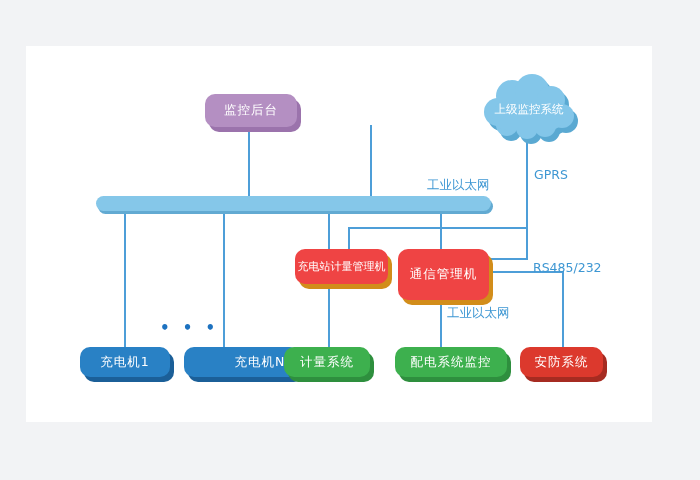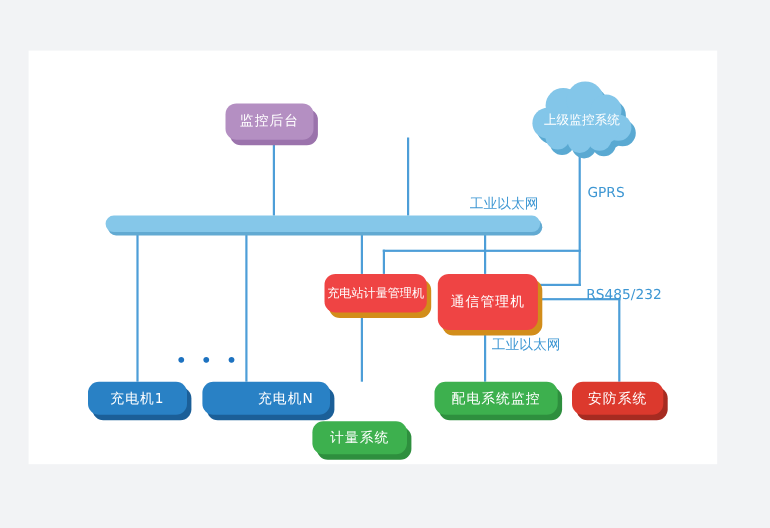--- a/index.html
+++ b/index.html
@@ -64,21 +64,21 @@
   <div class="line hline" style="left:348px;top:227px;width:180px;"></div>
   <div class="line vline" style="left:348px;top:227px;height:22px;"></div>
   <div class="line hline" style="left:489px;top:258px;width:39px;"></div>
   <div class="line hline" style="left:489px;top:271px;width:75px;"></div>
   <div class="line vline" style="left:562px;top:271px;height:76px;"></div>
   <div class="line vline" style="left:328px;top:284px;height:63px;"></div>
   <div class="line vline" style="left:440px;top:284px;height:63px;"></div>
 
   <div class="bus"></div>
 
-  <div class="node purple" style="left:205px;top:94px;width:80px;height:33px;">监控后台</div>
+  <div class="node purple" style="left:205px;top:94px;width:92px;height:33px;">监控后台</div>
 
   <svg class="cloud" width="106" height="78" viewBox="0 0 106 78">
     <g fill="#5aa9d2" transform="translate(4,5)">
       <circle cx="22" cy="42" r="14"></circle>
         <circle cx="36" cy="26" r="16"></circle>
       <circle cx="56" cy="21" r="17"></circle>
         <circle cx="75" cy="30" r="14"></circle>
       <circle cx="86" cy="46" r="12"></circle>
         <circle cx="31" cy="55" r="11"></circle>
       <circle cx="51" cy="58" r="11"></circle>
@@ -103,16 +103,16 @@
   <div class="lbl" style="left:534px;top:167px;">GPRS</div>
   <div class="lbl" style="left:533px;top:260px;">RS485/232</div>
   <div class="lbl" style="left:447px;top:305px;">工业以太网</div>
   <div class="dots" style="left:160px;top:319px;">• • •</div>
 
   <div class="node orange small" style="left:295px;top:249px;width:93px;height:35px;">充电站计量管理机</div>
   <div class="node orange" style="left:398px;top:249px;width:91px;height:51px;">通信管理机</div>
 
   <div class="node blue" style="left:80px;top:347px;width:90px;height:30px;">充电机1</div>
   <div class="node blue" style="left:184px;top:347px;width:80px;height:30px;padding-left:36px;">充电机N</div>
-  <div class="node green" style="left:284px;top:347px;width:86px;height:30px;margin-top:36px;">计量系统</div>
+  <div class="node green" style="left:284px;top:347px;width:86px;height:30px;">计量系统</div>
   <div class="node green" style="left:395px;top:347px;width:112px;height:30px;">配电系统监控</div>
   <div class="node red" style="left:520px;top:347px;width:83px;height:30px;">安防系统</div>
 </div>
 
 </body></html>

